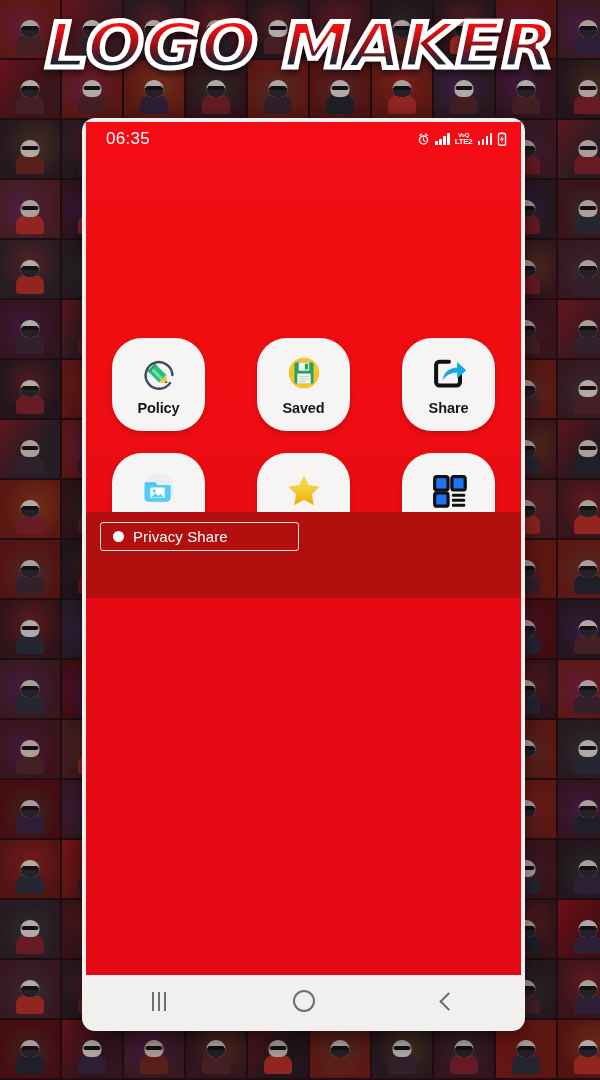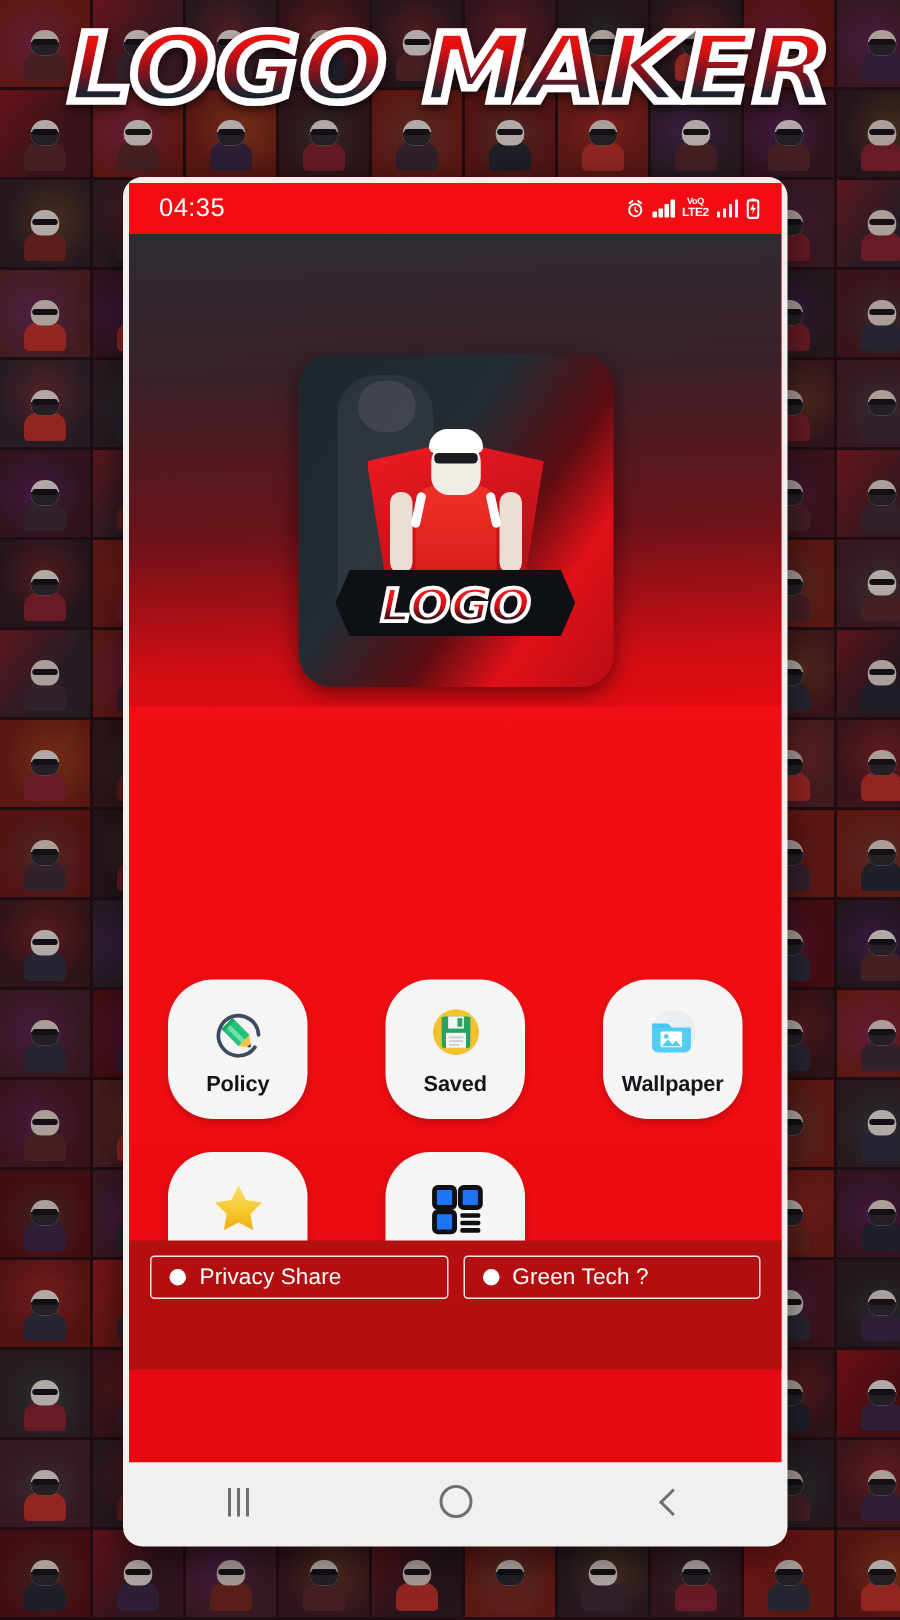--- a/index.html
+++ b/index.html
@@ -1840,21 +1840,21 @@
 <div class="bg-dim"></div>
 
 <div id="app-title-wrap">
   <div id="app-title">LOGO MAKER</div>
 </div>
 
 <div id="phone-frame">
   <div id="phone-screen">
 
     <div id="status-bar">
-      <div id="status-time">04:35</div>
+      <div id="status-time">06:35</div>
       <div id="status-icons">
         <svg width="13" height="13" viewBox="0 0 24 24">
           <circle cx="12" cy="13" r="7.5" fill="none" stroke="#fff" stroke-width="2.4"></circle>
           <path d="M12 9.5v4l2.6 1.6" stroke="#fff" stroke-width="2" fill="none" stroke-linecap="round"></path>
           <path d="M5 4.5L8.4 2 M19 4.5L15.6 2" stroke="#fff" stroke-width="2.4" stroke-linecap="round"></path>
         </svg>
         <span class="bars">
             <i></i>
             <i></i>
             <i></i>
@@ -1871,43 +1871,20 @@
             <i></i>
           </span>
         <svg width="10" height="14" viewBox="0 0 12 18">
           <rect x="1.5" y="2" width="9" height="15" rx="1.6" fill="none" stroke="#fff" stroke-width="1.8"></rect>
           <rect x="4.2" y="0.4" width="3.6" height="1.8" rx="0.6" fill="#fff"></rect>
           <path d="M6.6 4.6L3.6 10h2.3l-.6 4 3.2-5.6H6.2z" fill="#fff"></path>
         </svg>
       </div>
     </div>
 
-    <div id="hero">
-      <div id="hero-card">
-        <div class="shadow-figure"></div>
-        <div class="shadow-head"></div>
-        <div class="shield"></div>
-        <div class="arm-l"></div>
-        <div class="arm-r"></div>
-        <div class="mascot-body"></div>
-        <div class="stripe-l"></div>
-        <div class="stripe-r"></div>
-        <div class="mascot-head"></div>
-        <div class="mascot-hair"></div>
-        <div class="mascot-glasses"></div>
-        <div class="banner"></div>
-        <div id="hero-logo-text">LOGO</div>
-      </div>
-
-      <svg id="wave" viewBox="0 0 435 130" preserveAspectRatio="none">
-        <path d="M0 48 C 70 104, 150 108, 235 84 C 310 63, 370 70, 435 112 L435 130 L0 130 Z" fill="#f00d12"></path>
-        <path d="M0 40 C 70 96, 150 100, 235 76 C 310 55, 370 62, 435 104" fill="none" stroke="#d9d6d2" stroke-width="9" stroke-linecap="round"></path>
-        <path d="M0 46 C 70 102, 150 106, 235 82 C 310 61, 370 68, 435 110" fill="none" stroke="rgba(90,6,10,0.35)" stroke-width="5"></path>
-      </svg>
-    </div>
 
     <div id="app-body">
 
       <div id="action-grid">
 
         <div class="action-tile">
           <div class="action-icon">
             <svg viewBox="0 0 44 44" width="42" height="42">
               <path d="M33.5 30.5A14 14 0 1 1 36 22" fill="none" stroke="#3d4a63" stroke-width="2.6" stroke-linecap="round"></path>
               <g transform="rotate(-45 22 22)">
@@ -1931,20 +1908,29 @@
               <rect x="23" y="10.2" width="3.4" height="6" fill="#27a35f"></rect>
               <rect x="15" y="20.5" width="14" height="10.5" fill="#f4f4f4"></rect>
               <rect x="17" y="23" width="10" height="1.3" fill="#cfcfcf"></rect>
               <rect x="17" y="25.6" width="10" height="1.3" fill="#cfcfcf"></rect>
               <rect x="17" y="28.2" width="7" height="1.3" fill="#cfcfcf"></rect>
             </svg>
           </div>
           <div class="action-label">Saved</div>
         </div>
 
+        <div class="action-tile">
+          <div class="action-icon">
+            <svg viewBox="0 0 44 44" width="42" height="42">
+              <path d="M22 8H12a3.5 3.5 0 0 0-3.5 3.5v18A3.5 3.5 0 0 0 12 33h18a3.5 3.5 0 0 0 3.5-3.5V20" fill="none" stroke="#101014" stroke-width="4.2" stroke-linecap="round"></path>
+              <path d="M15 28c1.5-9.5 8-13.5 15.5-13.8V8.5L40 17l-9.5 8.6v-6.3C24.5 19.6 18.8 21.8 15 28z" fill="#18a7e8"></path>
+            </svg>
+          </div>
+          <div class="action-label">Share</div>
+        </div>
 
         <div class="action-tile">
           <div class="action-icon">
             <svg viewBox="0 0 44 44" width="42" height="42">
               <circle cx="22" cy="20" r="15.5" fill="#e9eef2"></circle>
               <path d="M7 14h11l3 3h13v13a4 4 0 0 1-4 4H11a4 4 0 0 1-4-4z" fill="#4bc5f0"></path>
               <path d="M7 17h27v13a4 4 0 0 1-4 4H11a4 4 0 0 1-4-4z" fill="#52cdf5"></path>
               <rect x="13" y="19.5" width="15" height="11" rx="1" fill="#ffffff"></rect>
               <circle cx="17" cy="23" r="1.7" fill="#52cdf5"></circle>
               <path d="M13.8 29.8l4.4-4.6 3 3.2 2.6-2.4 3.4 3.8z" fill="#52cdf5"></path>
@@ -1983,24 +1969,20 @@
           <div class="action-label">More</div>
         </div>
 
       </div>
 
       <div id="footer-links">
         <div class="footer-btn">
           <span class="footer-dot"></span>
           <span>Privacy Share</span>
         </div>
-        <div class="footer-btn">
-          <span class="footer-dot"></span>
-          <span>Green Tech ?</span>
-        </div>
       </div>
 
     </div>
   </div>
 
   <div id="nav-bar">
     <div class="nav-btn">
       <span id="nav-recents">
           <i></i>
           <i></i>

